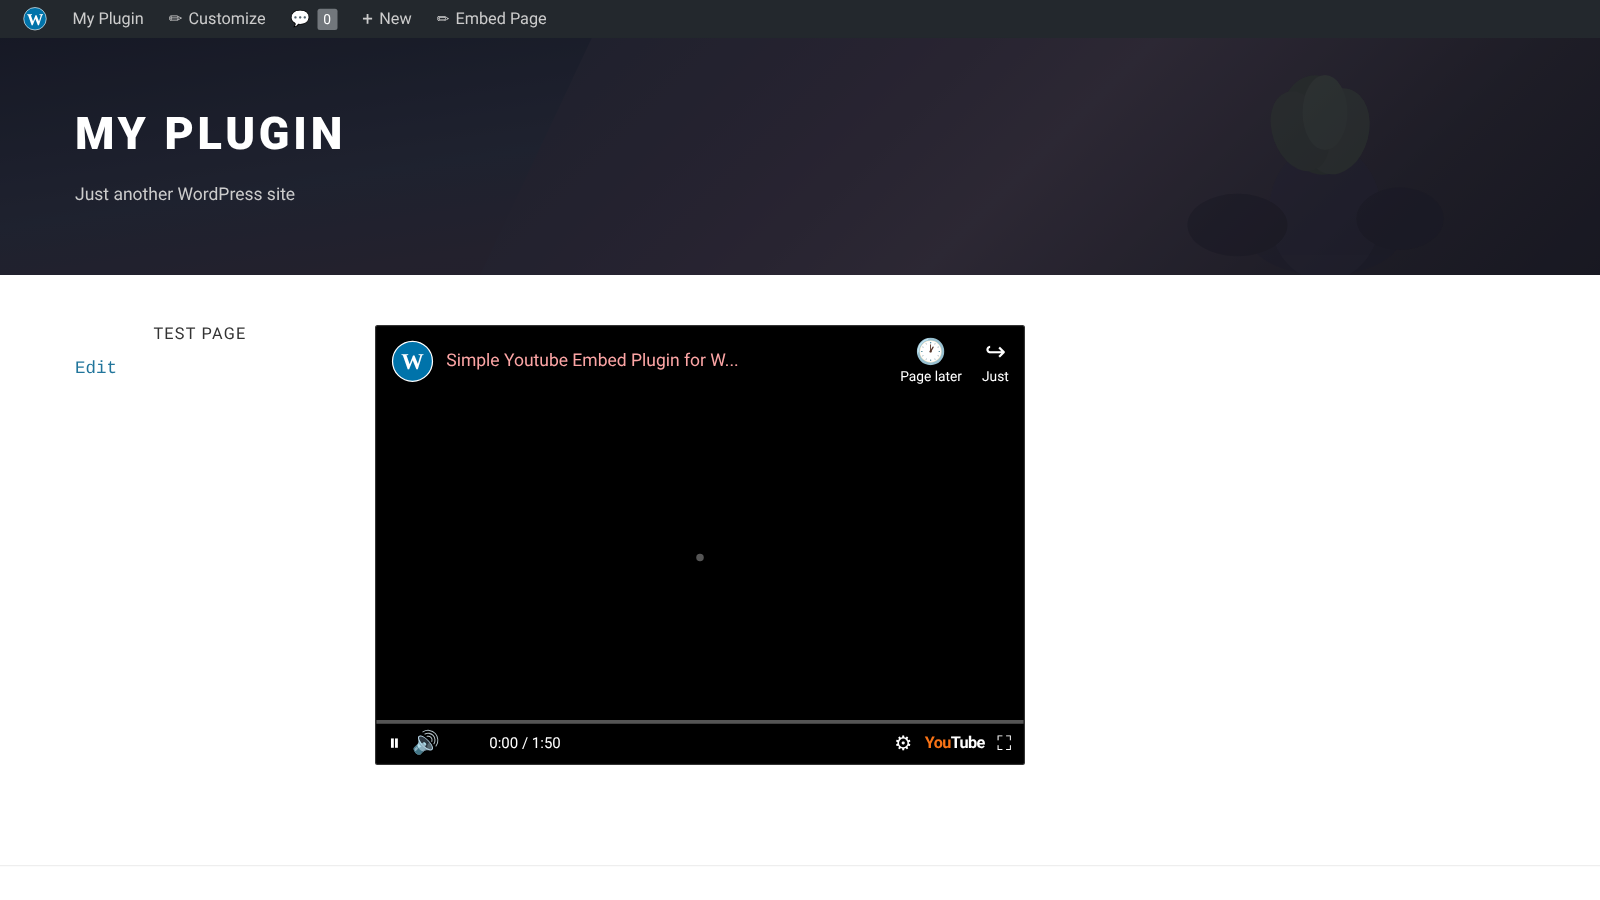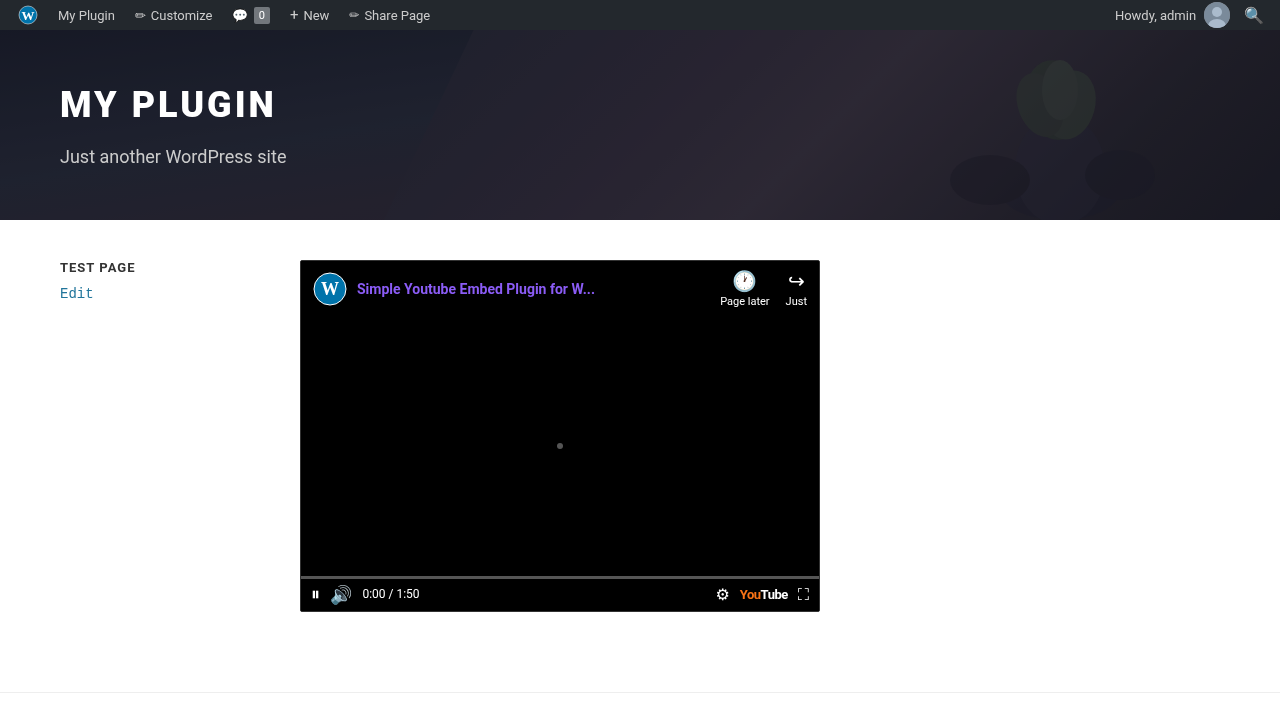--- a/index.html
+++ b/index.html
@@ -100,41 +100,42 @@
     }
     .site-title {
       font-size: 36px;
       font-weight: 900;
       color: #fff;
       letter-spacing: 3px;
       text-transform: uppercase;
     }
     .site-tagline {
       color: #ccc;
-      font-size: 18px;
+      font-size: 14px;
       margin-top: 20px;
     }
 
     
     .main-content {
       display: flex;
       padding: 40px 60px;
       gap: 40px;
     }
     .sidebar-area {
       width: 200px;
       flex-shrink: 0;
     }
     .page-title-label {
       font-size: 13px;
-      font-weight: 700;
+      font-weight: 400;
       letter-spacing: 1px;
       text-transform: uppercase;
       color: #333;
       margin-bottom: 8px;
+      text-align: center;
     }
     .edit-link {
       font-size: 14px;
       color: #21759b;
       cursor: pointer;
       text-decoration: none;
       font-family: Liberation Mono, monospace;
     }
 
     
@@ -156,27 +157,26 @@
       align-items: center;
       padding: 8px 12px;
       gap: 10px;
     }
     .yt-wp-logo {
       width: 34px;
       height: 34px;
       flex-shrink: 0;
     }
     .yt-title {
-      color: #8b5cf6;
+      color: #fca5a5;
       font-size: 14px;
       flex: 1;
       white-space: nowrap;
       overflow: hidden;
       text-overflow: ellipsis;
-      font-weight: bold;
     }
     .yt-actions {
       display: flex;
       gap: 16px;
       align-items: center;
     }
     .yt-action-btn {
       display: flex;
       flex-direction: column;
       align-items: center;
@@ -225,20 +225,21 @@
       color: #fff;
       font-size: 18px;
       cursor: pointer;
       display: flex;
       align-items: center;
     }
     .yt-time {
       color: #fff;
       font-size: 12px;
       flex: 1;
+      margin-left: 29px;
     }
     .yt-right-controls {
       display: flex;
       align-items: center;
       gap: 10px;
     }
     .yt-settings-icon {
       color: #fff;
       font-size: 16px;
       cursor: pointer;
@@ -287,33 +288,22 @@
     <div class="adminbar-item">
       <span style="font-size:13px;">💬</span>
       <span class="comment-bubble">0</span>
     </div>
     <div class="adminbar-item">
       <span style="font-size:15px;">+</span>
       <span>New</span>
     </div>
     <div class="adminbar-item">
       <span style="font-size:12px;">✏</span>
-      <span>Share Page</span>
-    </div>
-  </div>
-  <div class="adminbar-right">
-    <span class="howdy-text">Howdy, admin</span>
-    <div class="avatar-circle">
-      <svg width="26" height="26" viewBox="0 0 26 26">
-        <rect width="26" height="26" fill="#7a8a9a"></rect>
-        <circle cx="13" cy="10" r="5" fill="#aabbcc"></circle>
-        <ellipse cx="13" cy="24" rx="9" ry="7" fill="#aabbcc"></ellipse>
-      </svg>
-    </div>
-    <span class="search-icon-btn">🔍</span>
+      <span>Embed Page</span>
+    </div>
   </div>
 </div>
 
 <div class="site-header">
   <div class="site-header-bg"></div>
   <div class="site-header-overlay"></div>
 
   <svg style="position:absolute;right:120px;top:0;opacity:0.35;z-index:1;" width="300" height="190" viewBox="0 0 300 190">
     <ellipse cx="200" cy="160" rx="60" ry="30" fill="#1a1a2a"></ellipse>
     <ellipse cx="200" cy="140" rx="45" ry="55" fill="#222233"></ellipse>

